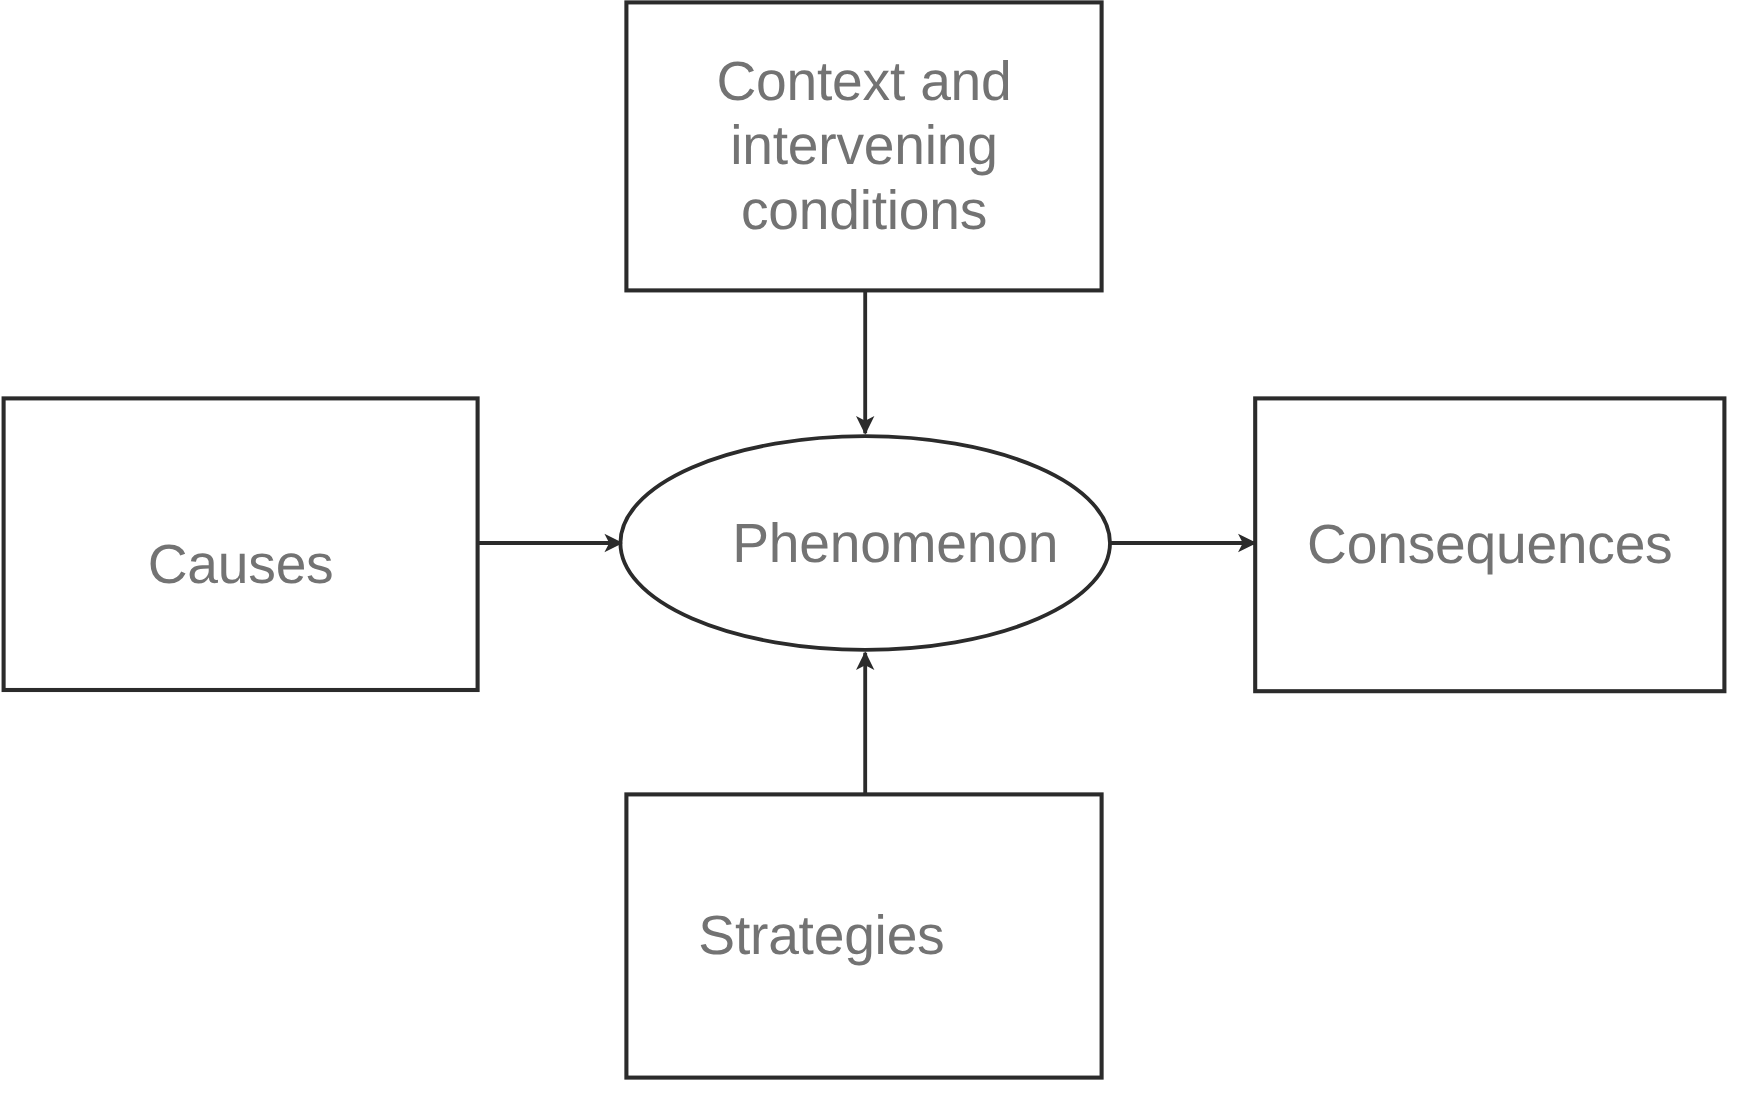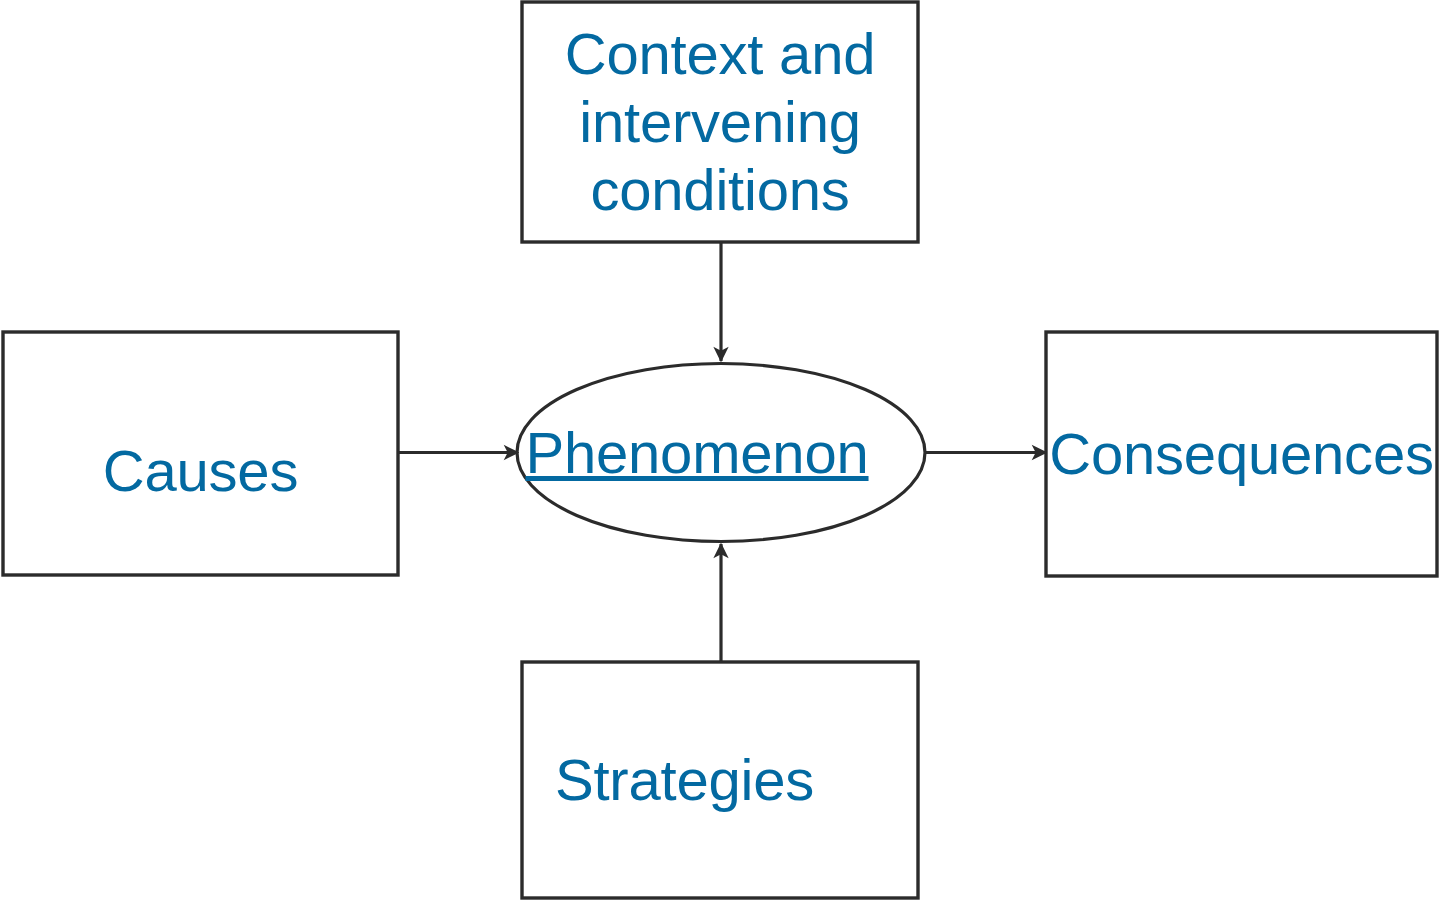--- a/index.html
+++ b/index.html
@@ -25,33 +25,33 @@
     top: 0;
     width: 1450px;
     height: 912px;
   }
   .node-label {
     position: absolute;
     display: flex;
     align-items: center;
     justify-content: center;
     text-align: center;
-    color: #0369a1;
-    font-size: 58px;
+    color: #737373;
+    font-size: 46px;
     line-height: 1.17;
     letter-spacing: -0.2px;
     font-weight: 400;
     white-space: pre-line;
     pointer-events: none;
   }
 
   
   #label-context      { left: 524px; top: 4px;   width: 392px; height: 236px; }
   #label-causes       { left: 5px;   top: 334px; width: 391px; height: 274px; }
-  #label-phenomenon   { left: 493px; top: 363px; width: 408px; height: 179px; text-decoration: underline; }
+  #label-phenomenon   { left: 542px; top: 363px; width: 408px; height: 179px; }
   #label-consequences { left: 1048px;top: 334px; width: 387px; height: 240px; }
   #label-strategies   { left: 524px; top: 664px; width: 321px; height: 232px; }
 </style>
 </head>
 <body>
 
 <div id="diagram-canvas">
 
   <svg id="diagram-svg" viewBox="0 0 1450 912" xmlns="http://www.w3.org/2000/svg" aria-hidden="true">
     <defs>

